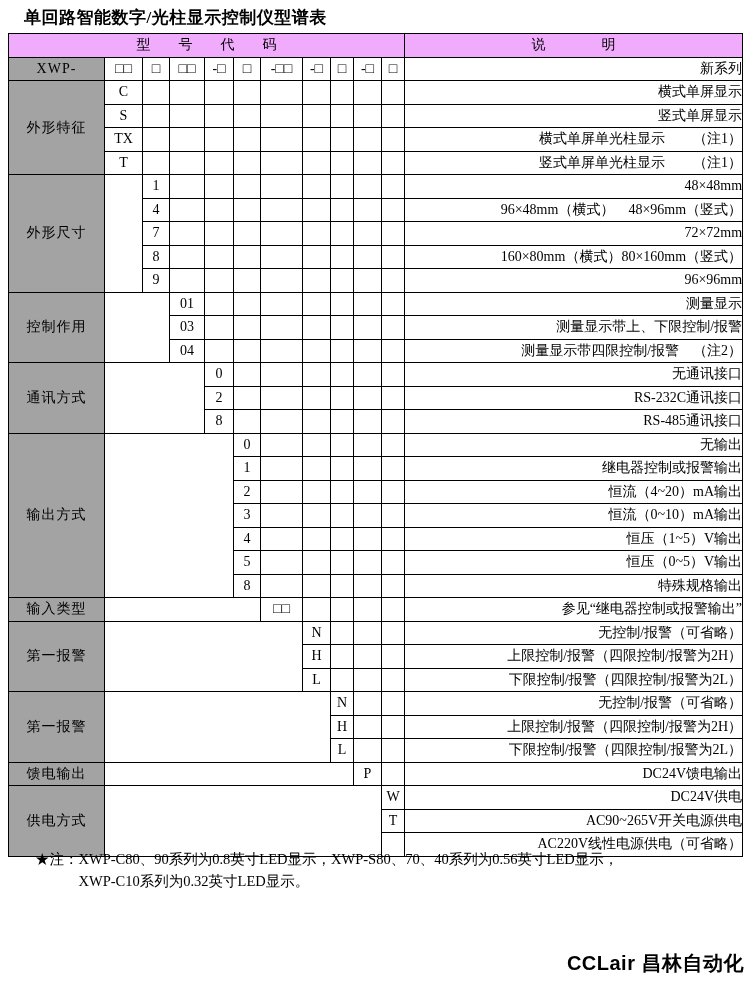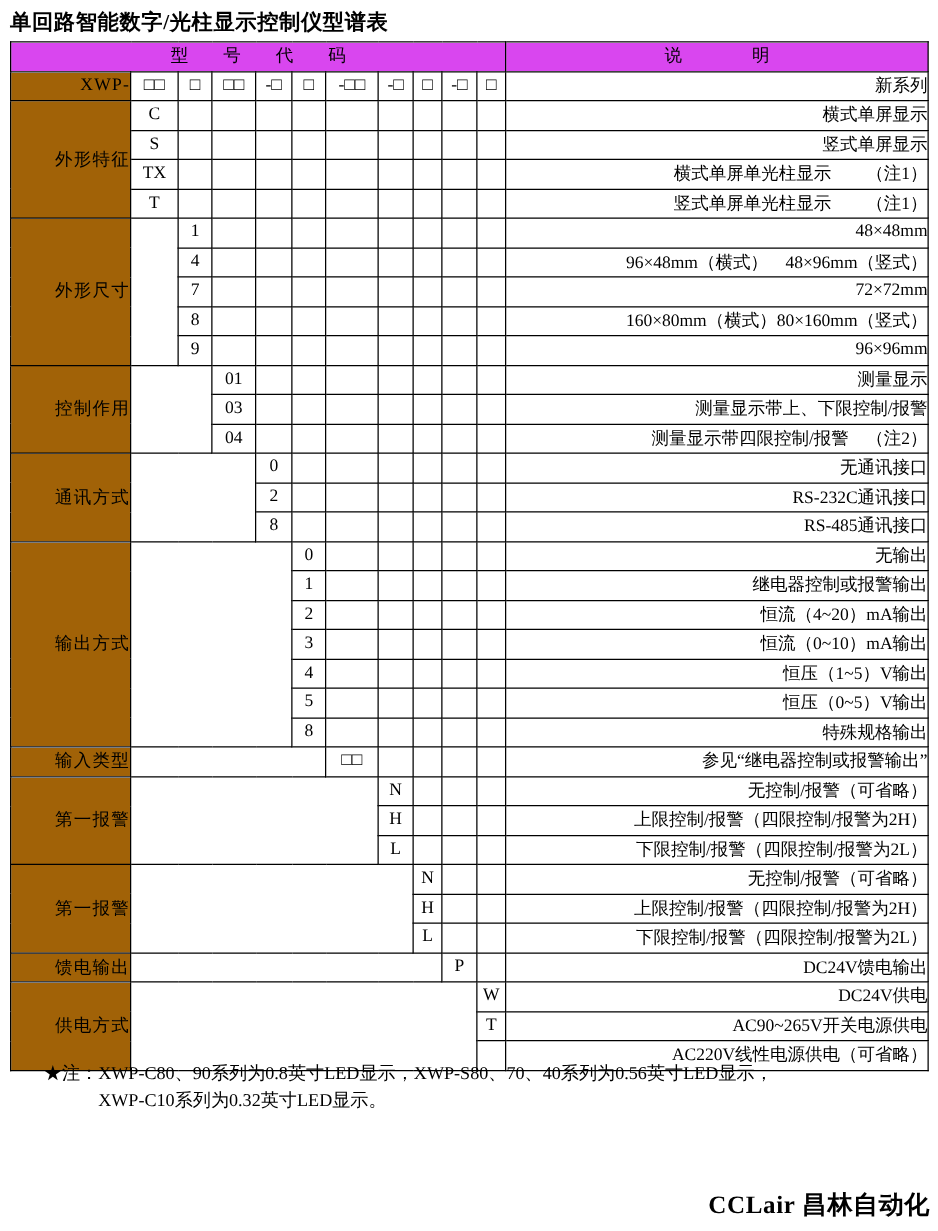--- a/index.html
+++ b/index.html
@@ -2,43 +2,43 @@
 <html><head>
 <meta charset="utf-8">
 <style>
   html,body { margin:0; padding:0; }
   body {
     width:750px; height:985px; background:#ffffff; overflow:hidden;
     font-family:"Liberation Serif","DejaVu Serif",serif; color:#000;
     position:relative;
   }
   .page-title {
-    margin:6px 0 0 8px; font-family:Liberation Serif, serif;
+    margin:6px 0 0 24px; font-family:Liberation Serif, serif;
     font-size:17px; font-weight:bold; letter-spacing:0.5px;
   }
   table.spec {
     position:absolute; left:8px; top:33px; width:734px;
     border-collapse:collapse; table-layout:fixed;
   }
   table.spec th, table.spec td {
     border:1px solid #000; font-size:14px; font-weight:normal;
     height:22.5px; padding:0; overflow:hidden; white-space:nowrap;
   }
-  thead th { background:#d946ef; font-size:15px; text-align:center; height:24px; }
-  td.label-cell { background:#a16207; text-align:right; font-size:14px; letter-spacing:1px; }
+  thead th { background:#f0abfc; font-size:15px; text-align:center; height:24px; }
+  td.label-cell { background:#a3a3a3; text-align:center; font-size:14px; letter-spacing:1px; }
   td.code-cell  { text-align:center; font-size:14px; }
   td.desc-cell  { text-align:right; padding-left:7px; font-size:14px; }
   td.blank-cell, td.empty-cell { background:#fff; }
   .notes { position:absolute; left:35px; top:849px; width:706px; font-size:14.5px; }
   .note { display:flex; align-items:flex-start; line-height:21.5px; }
   .note-label { white-space:nowrap; flex:0 0 auto; }
   .note-text  { white-space:pre-line; flex:1 1 auto; }
   .brand-logo {
     position:absolute; right:6px; top:950px;
-    font-family:Liberation Serif, serif;
+    font-family:Liberation Sans, sans-serif;
     font-size:20px; font-weight:bold; letter-spacing:0.5px;
   }
 </style>
 </head>
 <body>
 
 <h1 class="page-title">单回路智能数字/光柱显示控制仪型谱表</h1>
 
 <table class="spec">
   <colgroup>

